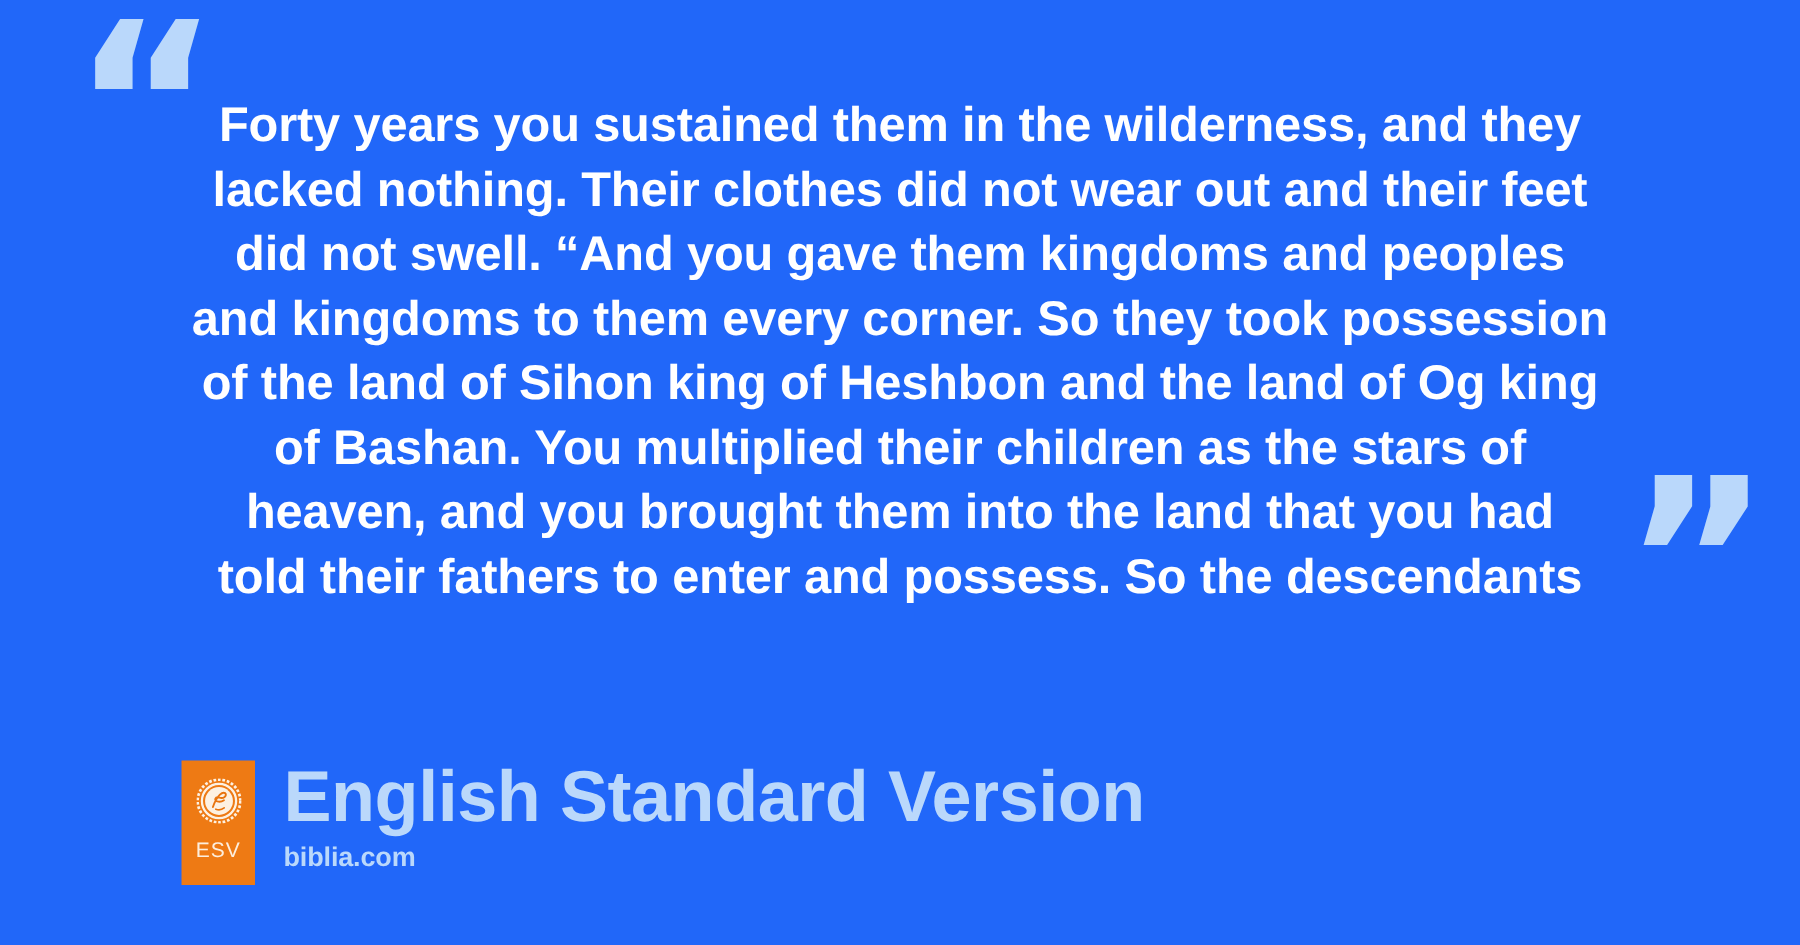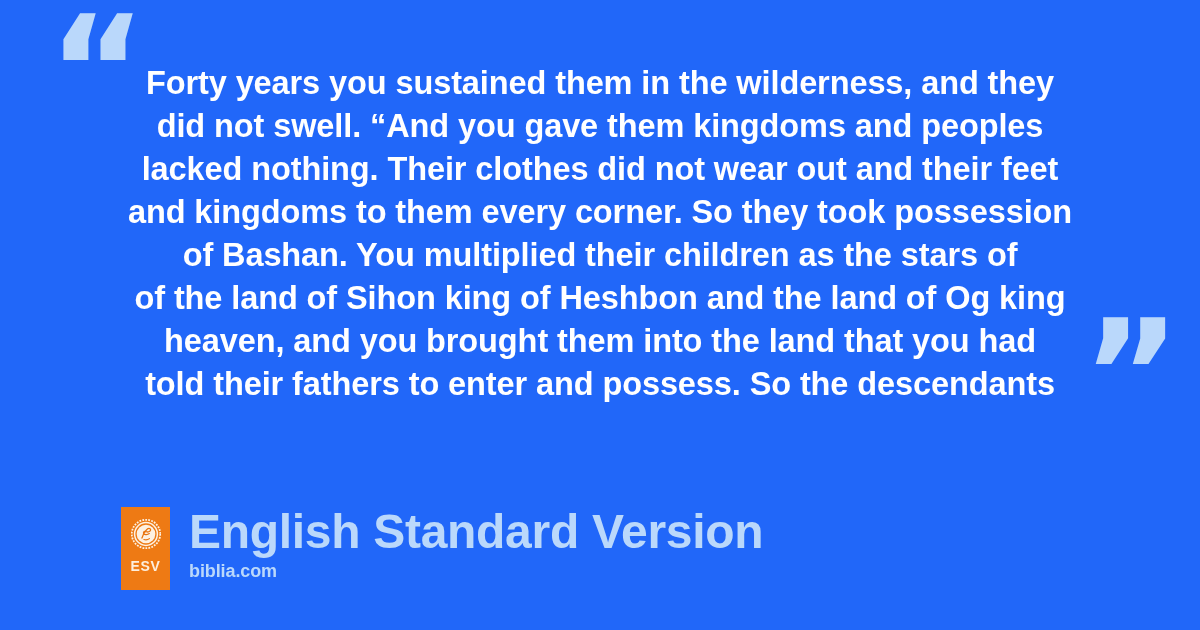--- a/index.html
+++ b/index.html
@@ -85,21 +85,21 @@
   }
   .logo-seal {
     width: 30px;
     height: 30px;
     display: block;
   }
   .logo-abbr {
     margin-top: 10px;
     color: #fdeedd;
     font-family: "Liberation Sans", sans-serif;
-    font-weight: 700;
+    font-weight: 400;
     font-size: 14px;
     line-height: 1;
     letter-spacing: 0.6px;
   }
 
   .brand-text {
     margin-left: 19px;
     padding-top: 2px;
     display: flex;
     flex-direction: column;
@@ -128,25 +128,25 @@
 <body>
 
 <div class="card">
 
   <span class="quote-mark quote-open">“</span>
 
   <span class="quote-mark quote-close">”</span>
 
   <div class="quote-block">
     <span class="quote-line">Forty years you sustained them in the wilderness, and they</span>
+    <span class="quote-line">lacked nothing. Their clothes did not wear out and their feet</span>
     <span class="quote-line">did not swell. “And you gave them kingdoms and peoples</span>
-    <span class="quote-line">lacked nothing. Their clothes did not wear out and their feet</span>
     <span class="quote-line">and kingdoms to them every corner. So they took possession</span>
+    <span class="quote-line">of the land of Sihon king of Heshbon and the land of Og king</span>
     <span class="quote-line">of Bashan. You multiplied their children as the stars of</span>
-    <span class="quote-line">of the land of Sihon king of Heshbon and the land of Og king</span>
     <span class="quote-line">heaven, and you brought them into the land that you had</span>
     <span class="quote-line">told their fathers to enter and possess. So the descendants</span>
   </div>
 
   <div class="footer">
 
     <div class="logo-box">
       <svg class="logo-seal" viewBox="0 0 40 40">
         <circle cx="20" cy="20" r="19" fill="none" stroke="#fdf1e2" stroke-width="2.4" stroke-dasharray="2.4 1.6"></circle>
         <circle cx="20" cy="20" r="15.2" fill="none" stroke="#fdf1e2" stroke-width="2"></circle>

